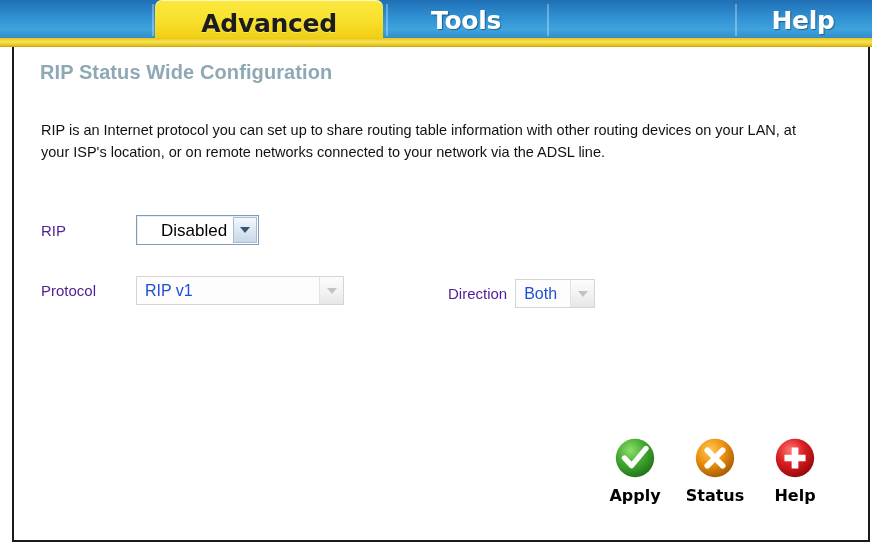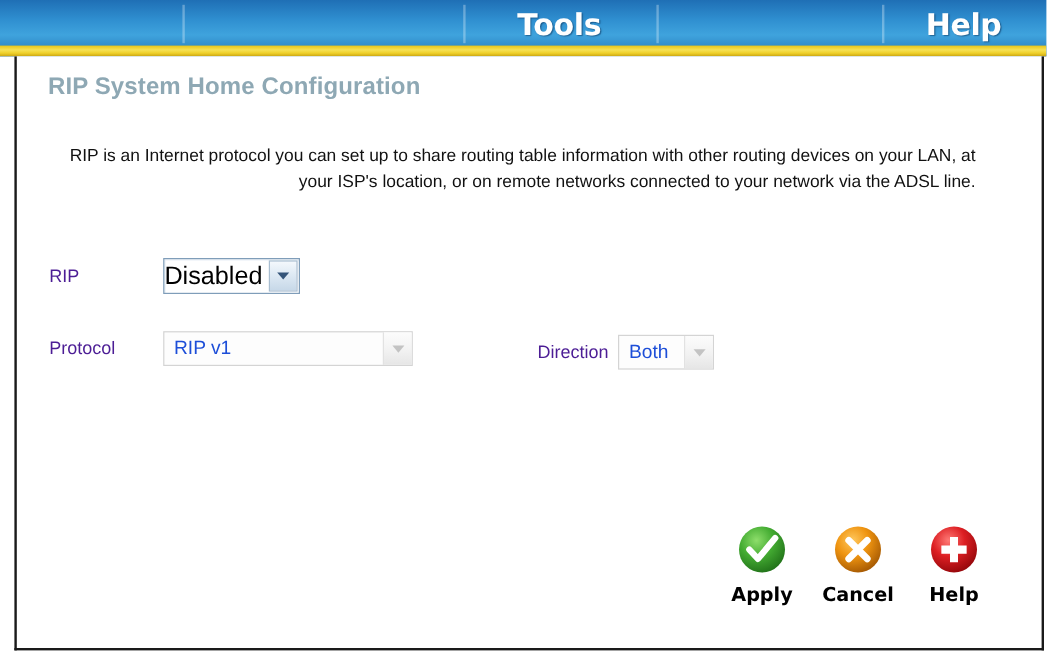--- a/index.html
+++ b/index.html
@@ -106,21 +106,20 @@
 
   .description {
     position: absolute;
     left: 27px;
     top: 72px;
     width: 772px;
     font-family: "Liberation Sans", sans-serif;
     font-size: 14.5px;
     line-height: 22px;
     color: #111111;
-    text-align: right;
   }
 
   
   .field {
     position: absolute;
     display: flex;
     align-items: center;
   }
   .field-label {
     font-family: "Liberation Sans", sans-serif;
@@ -135,27 +134,27 @@
 
   .row-rip .field-label       { width: 95px; }
   .row-protocol .field-label  { width: 95px; }
   .row-direction .field-label { margin-right: 8px; }
 
   
   select.sel-enabled {
     -webkit-appearance: none;
     appearance: none;
     font-family: "Liberation Sans", sans-serif;
-    font-size: 21px;
+    font-size: 17px;
     color: #000000;
     background: #ffffff;
     border: 1px solid #7f9db9;
     box-shadow: inset 1px 1px 0 #e8eef5;
     height: 30px;
-    padding: 0 30px 0 0;
+    padding: 0 30px 0 24px;
     box-sizing: border-box;
     border-radius: 0;
     cursor: pointer;
   }
   .sel-wrap {
     position: relative;
     display: inline-block;
   }
   .sel-wrap .arrow-btn {
     position: absolute;
@@ -257,36 +256,39 @@
 <div id="app">
 
   <div class="tabbar">
 
     <div class="tab-sep" style="left:152px;"></div>
     <div class="tab-sep" style="left:386px;"></div>
     <div class="tab-sep" style="left:547px;"></div>
     <div class="tab-sep" style="left:735px;"></div>
 
 
+    <div class="tab active" style="left:155px; width:228px;">
+      <span class="tab-label">Advanced</span>
+    </div>
 
     <div class="tab inactive" style="left:390px; width:152px;">
       <span class="tab-label">Tools</span>
     </div>
 
 
     <div class="tab inactive" style="left:738px; width:130px;">
       <span class="tab-label">Help</span>
     </div>
 
     <div class="goldbar"></div>
   </div>
 
   <div class="panel">
 
-    <div class="page-title">RIP System Home Configuration</div>
+    <div class="page-title">RIP Status Wide Configuration</div>
 
     <div class="description">RIP is an Internet protocol you can set up to share routing table information with other routing devices on your LAN, at your ISP's location, or on remote networks connected to your network via the ADSL line.</div>
 
     <div class="field row-rip">
       <span class="field-label">RIP</span>
       <span class="sel-wrap">
         <select class="sel-enabled">
           <option>Disabled</option>
         </select>
         <span class="arrow-btn">
@@ -338,21 +340,21 @@
           <defs>
             <radialGradient id="gOrange" cx="38%" cy="30%" r="78%">
               <stop offset="0%" stop-color="#ffc85e"></stop>
               <stop offset="45%" stop-color="#ef9410"></stop>
               <stop offset="100%" stop-color="#9c5202"></stop>
             </radialGradient>
           </defs>
           <circle cx="24" cy="24" r="20" fill="url(#gOrange)"></circle>
           <path d="M16 16 L32 32 M32 16 L16 32" fill="none" stroke="#ffffff" stroke-width="6" stroke-linecap="round"></path>
         </svg>
-        <span class="action-label">Cancel</span>
+        <span class="action-label">Status</span>
       </div>
 
       <div class="action-btn">
         <svg class="action-icon" viewBox="0 0 48 48">
           <defs>
             <radialGradient id="gRed" cx="38%" cy="30%" r="78%">
               <stop offset="0%" stop-color="#ff7a76"></stop>
               <stop offset="45%" stop-color="#dd1f23"></stop>
               <stop offset="100%" stop-color="#8c0408"></stop>
             </radialGradient>

